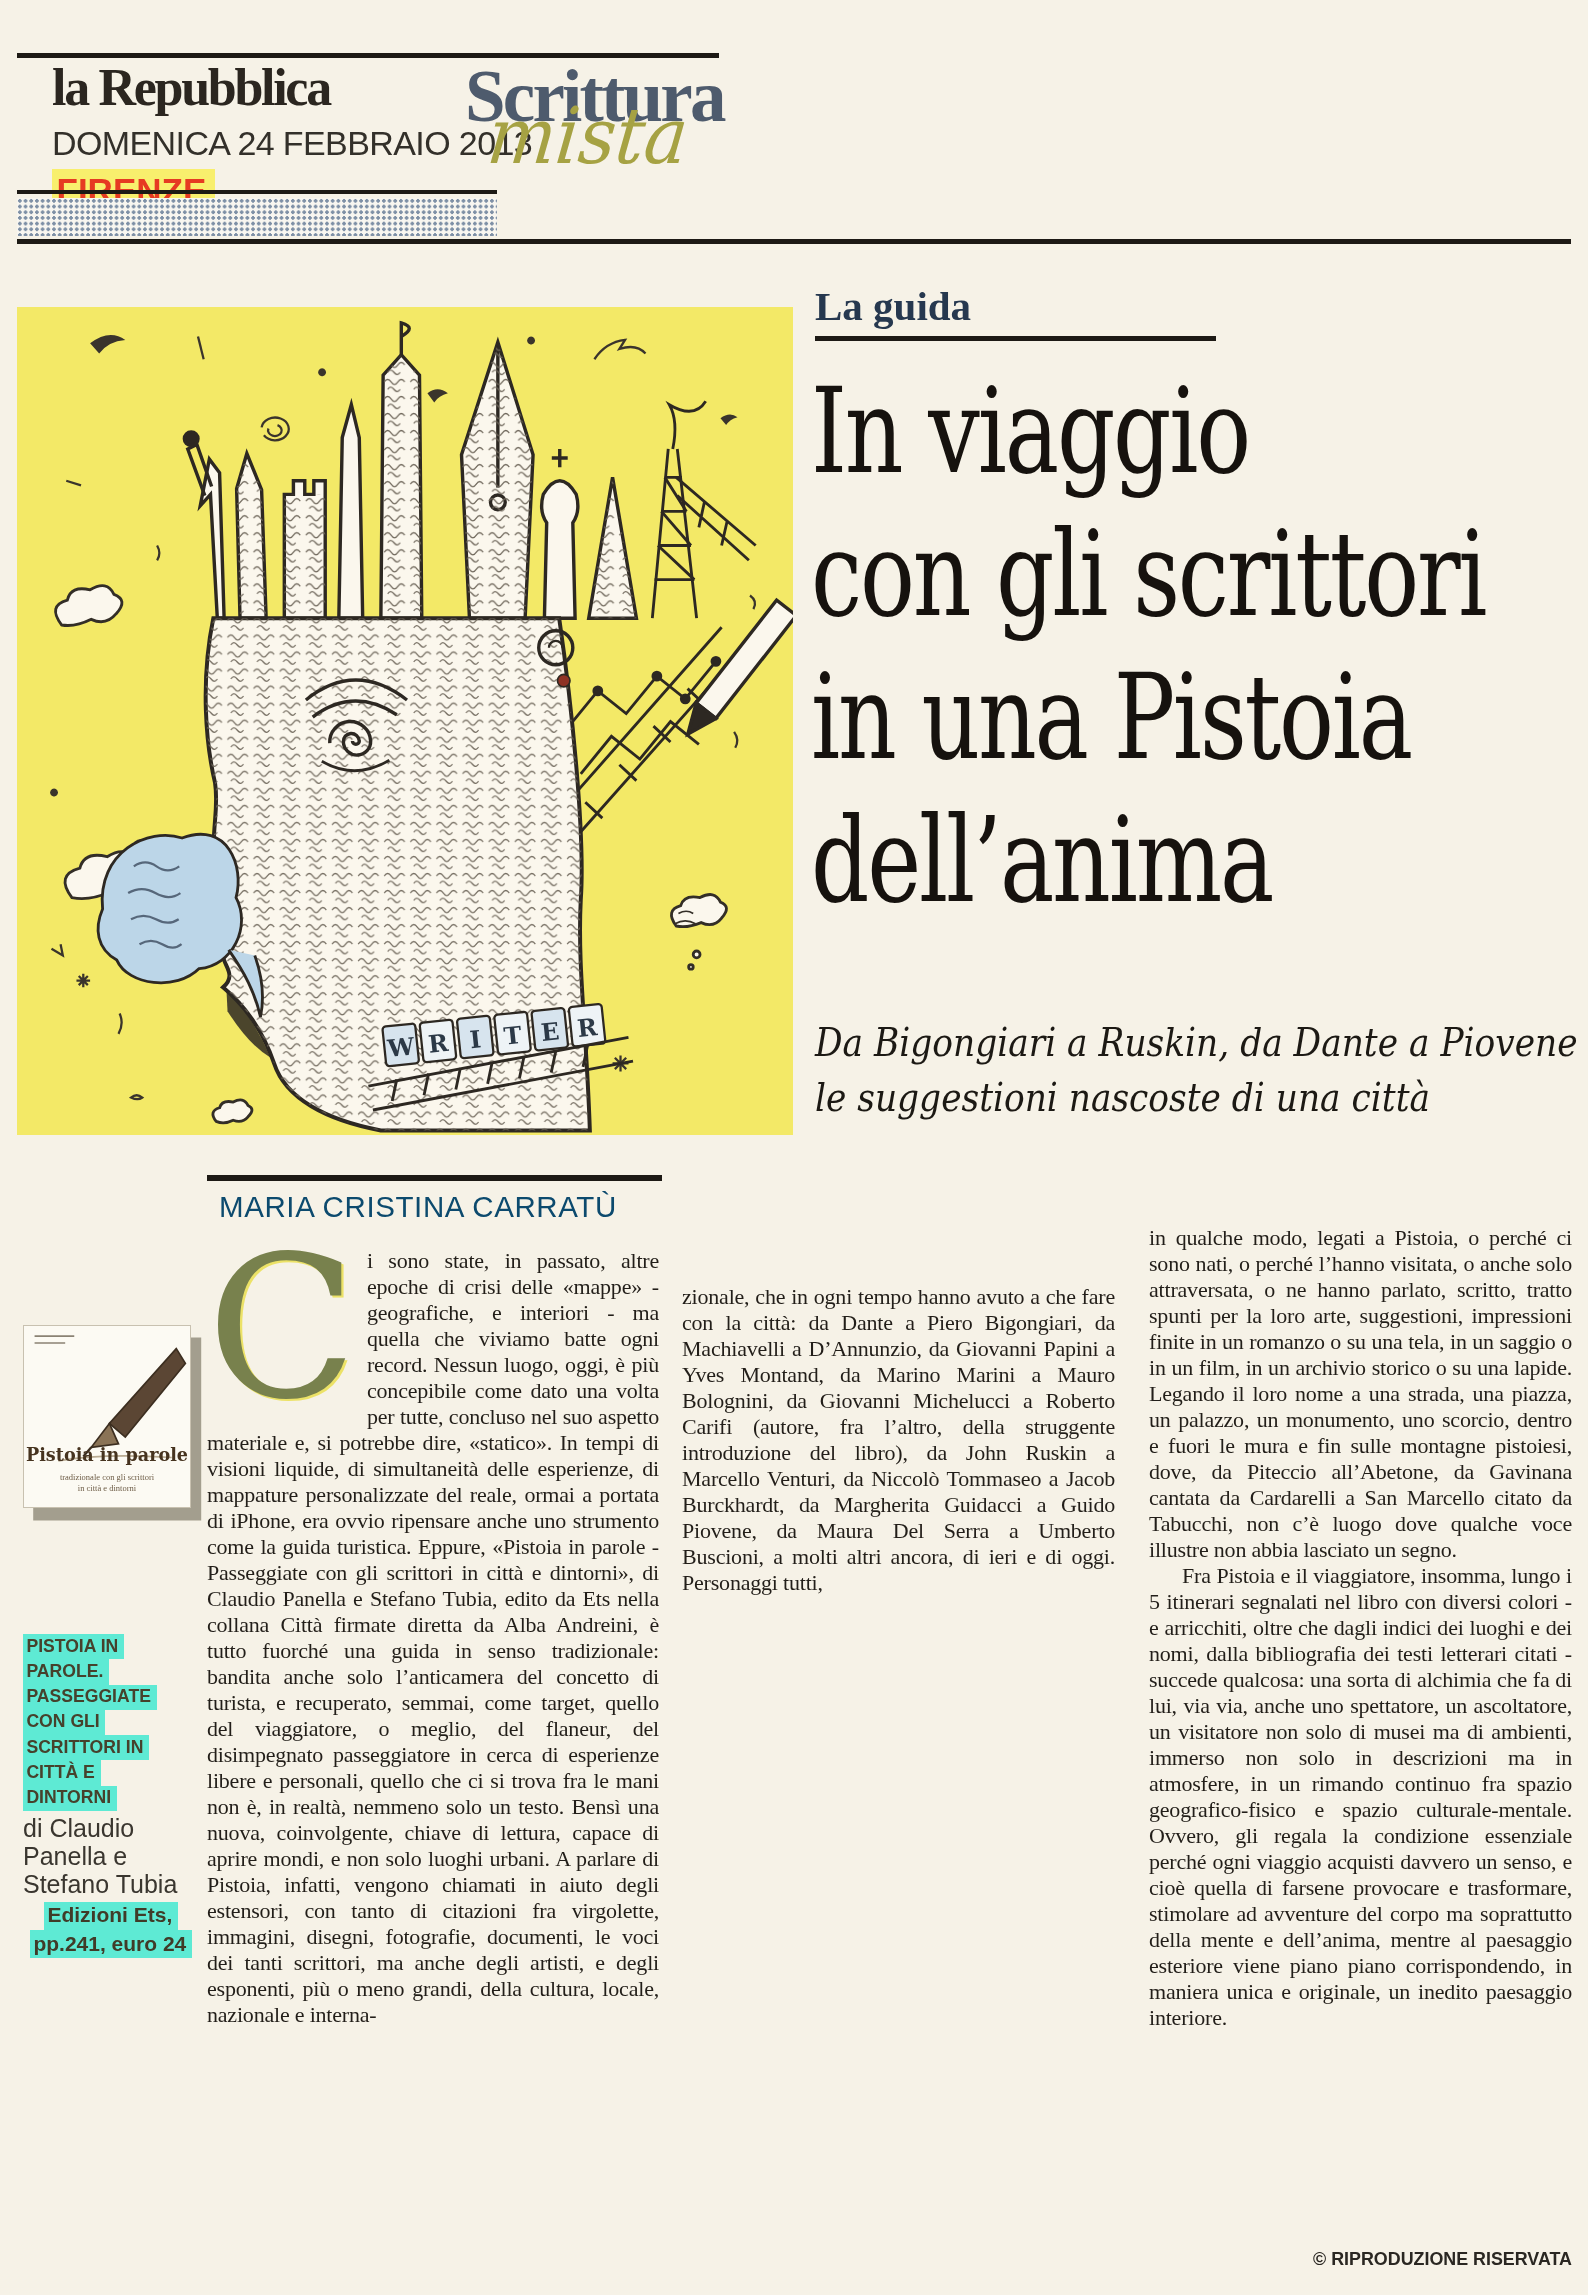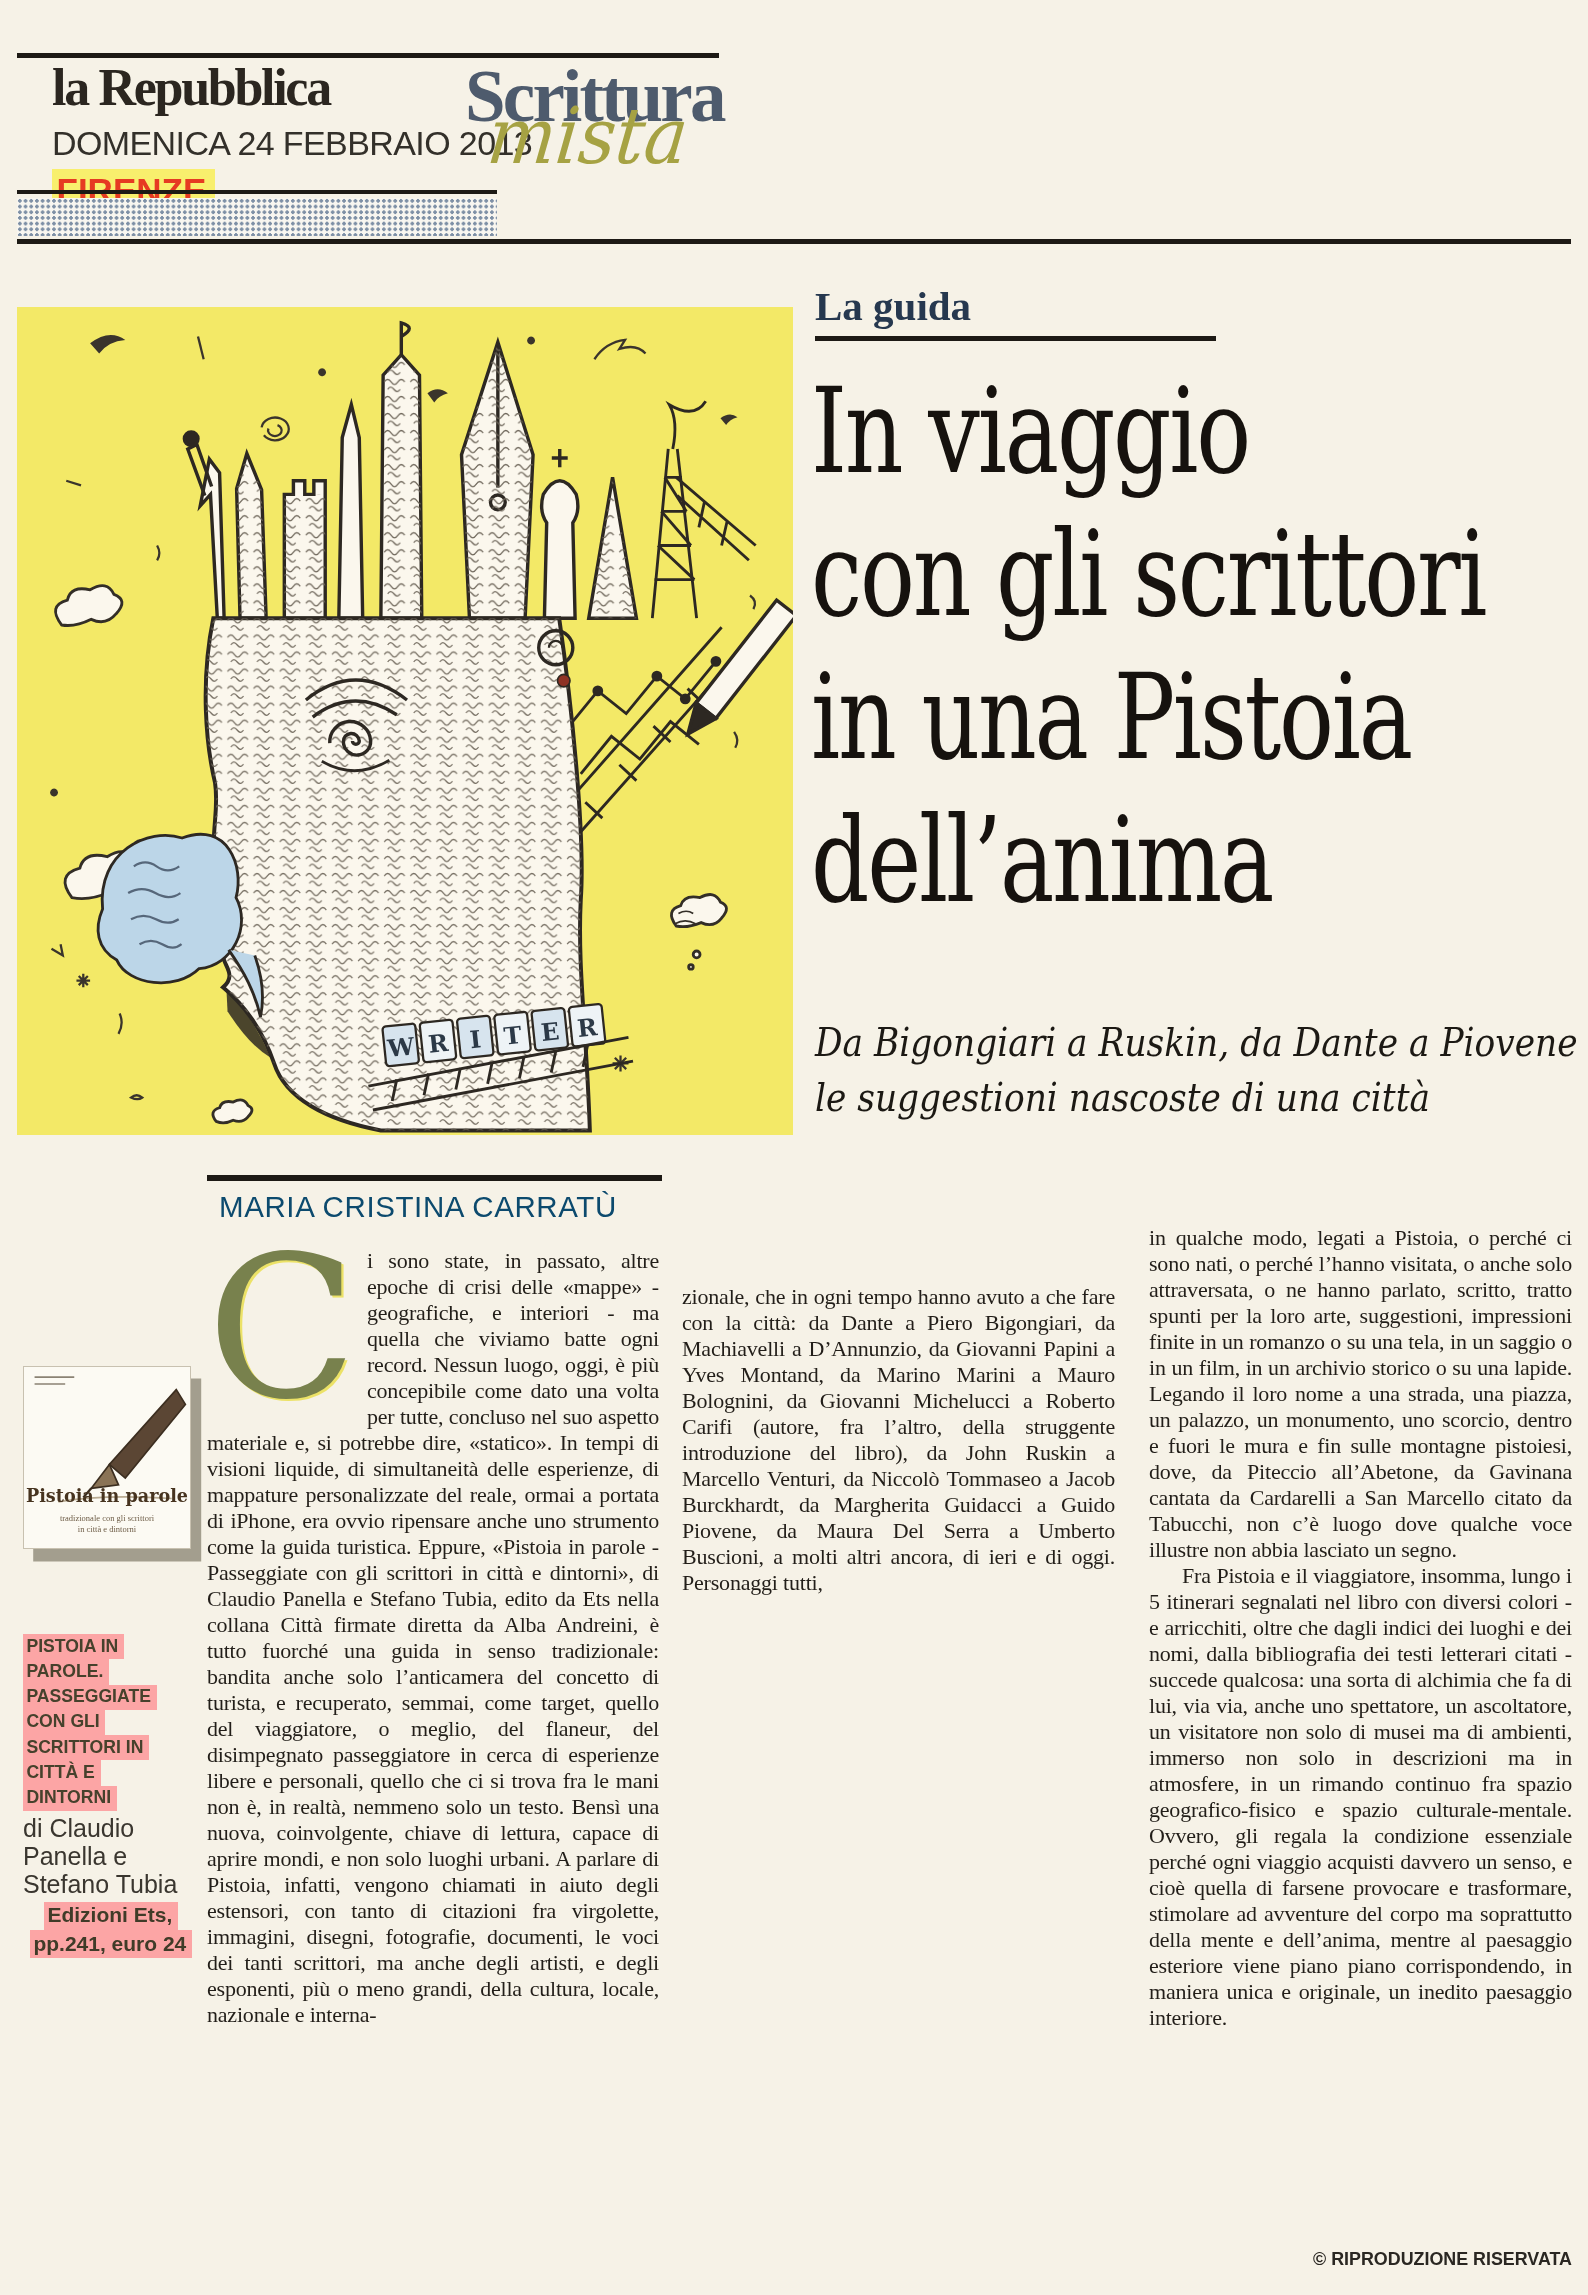--- a/index.html
+++ b/index.html
@@ -36,31 +36,31 @@
            font-size:22px;line-height:26px;color:#221e19;letter-spacing:-0.2px;}
   .bodycol p{margin:0;}
   .bodycol p.ind{text-indent:33px;}
   .dropcap{float:left;font-family:"DejaVu Serif",serif;font-size:196px;line-height:155px;
            color:#78814d;margin:3.4px 10.2px 0 0;text-shadow:2.3px 2.3px 0 #ece267;}
   .copyright{font-family:"Liberation Sans",sans-serif;font-weight:bold;font-size:19px;
              color:#2a2722;transform:scaleX(.94);transform-origin:right top;}
 
   
   .cover{position:absolute;background:#fcfaf3;border:1.1px solid #c8c1b0;
-         box-shadow:10.2px 12.5px 0 0 #a39e8e;margin-top:41px;}
+         box-shadow:10.2px 12.5px 0 0 #a39e8e;}
   .cover-title{position:absolute;left:0;right:0;bottom:42px;text-align:center;
                font-family:"DejaVu Serif",serif;font-weight:bold;font-size:17.6px;color:#46331f;}
   .cover-sub{position:absolute;left:0;right:0;bottom:12.5px;text-align:center;
              font-family:"Liberation Serif",serif;font-size:8.5px;line-height:11.4px;color:#6d5c46;}
   .bk-caps{font-family:"Liberation Sans",sans-serif;font-weight:bold;font-size:17.6px;
            line-height:23px;color:#46412c;}
   .bk-auth{font-family:"Liberation Sans",sans-serif;font-size:25px;line-height:28px;color:#3a362f;}
   .bk-ed{font-family:"Liberation Sans",sans-serif;font-weight:bold;font-size:21px;
          line-height:26px;color:#403b28;text-align:center;}
-  .hl{background:#fca5a5;padding:0.6px 5.7px 1.7px 3.4px;display:inline-block;}
+  .hl{background:#5eead4;padding:0.6px 5.7px 1.7px 3.4px;display:inline-block;}
 
   
   .illus{position:absolute;background:#f3e967;}
 </style>
 </head>
 <body>
 
 <div class="page">
 
   <div class="rule" style="left:17px;top:53px;width:702px;height:5.1px;"></div>

